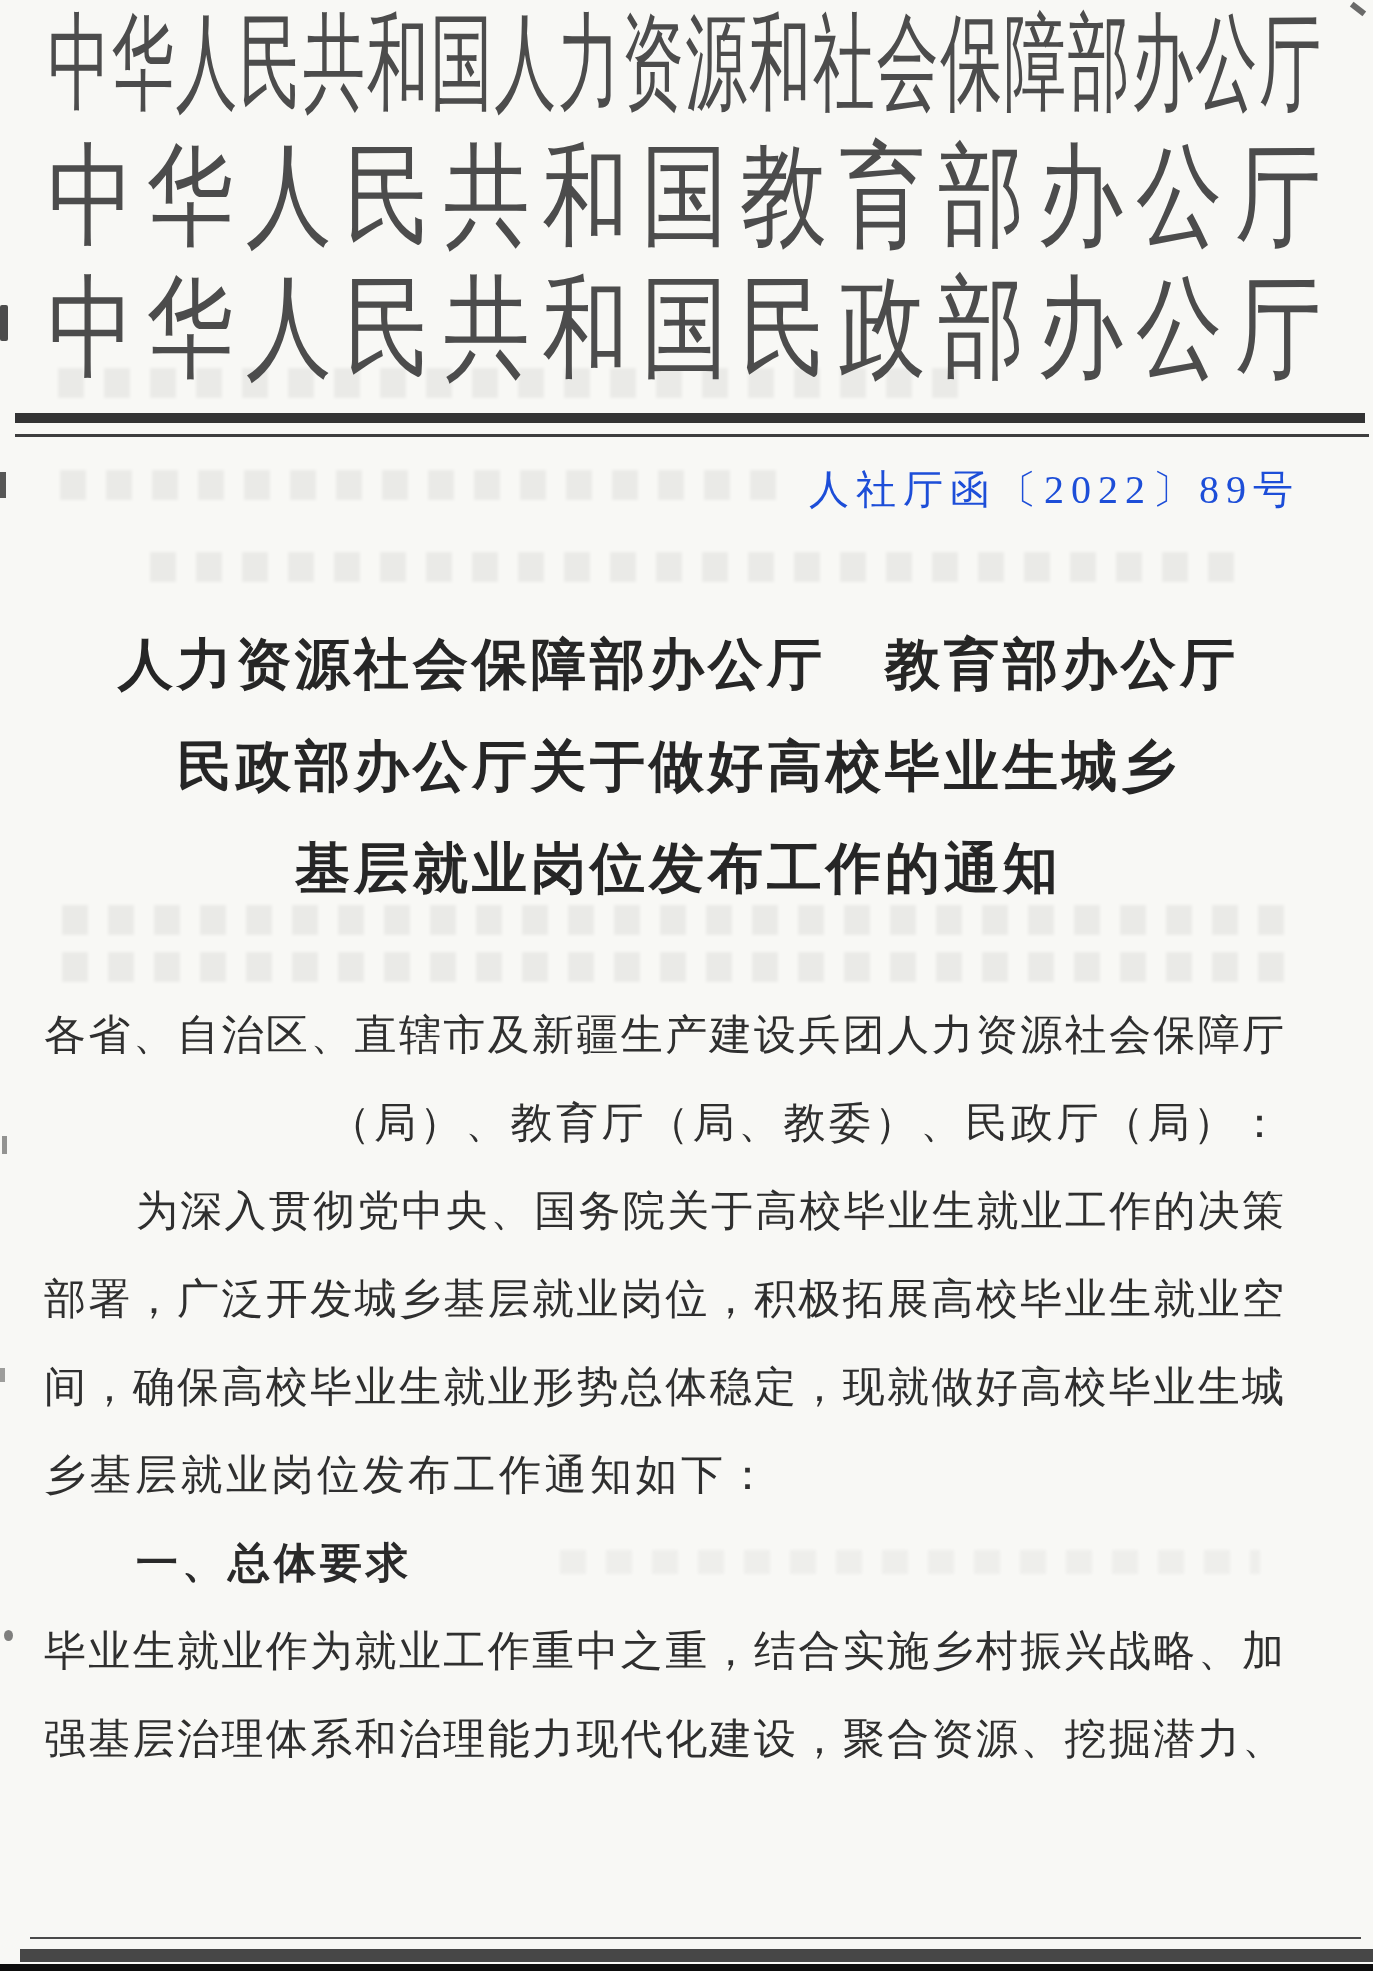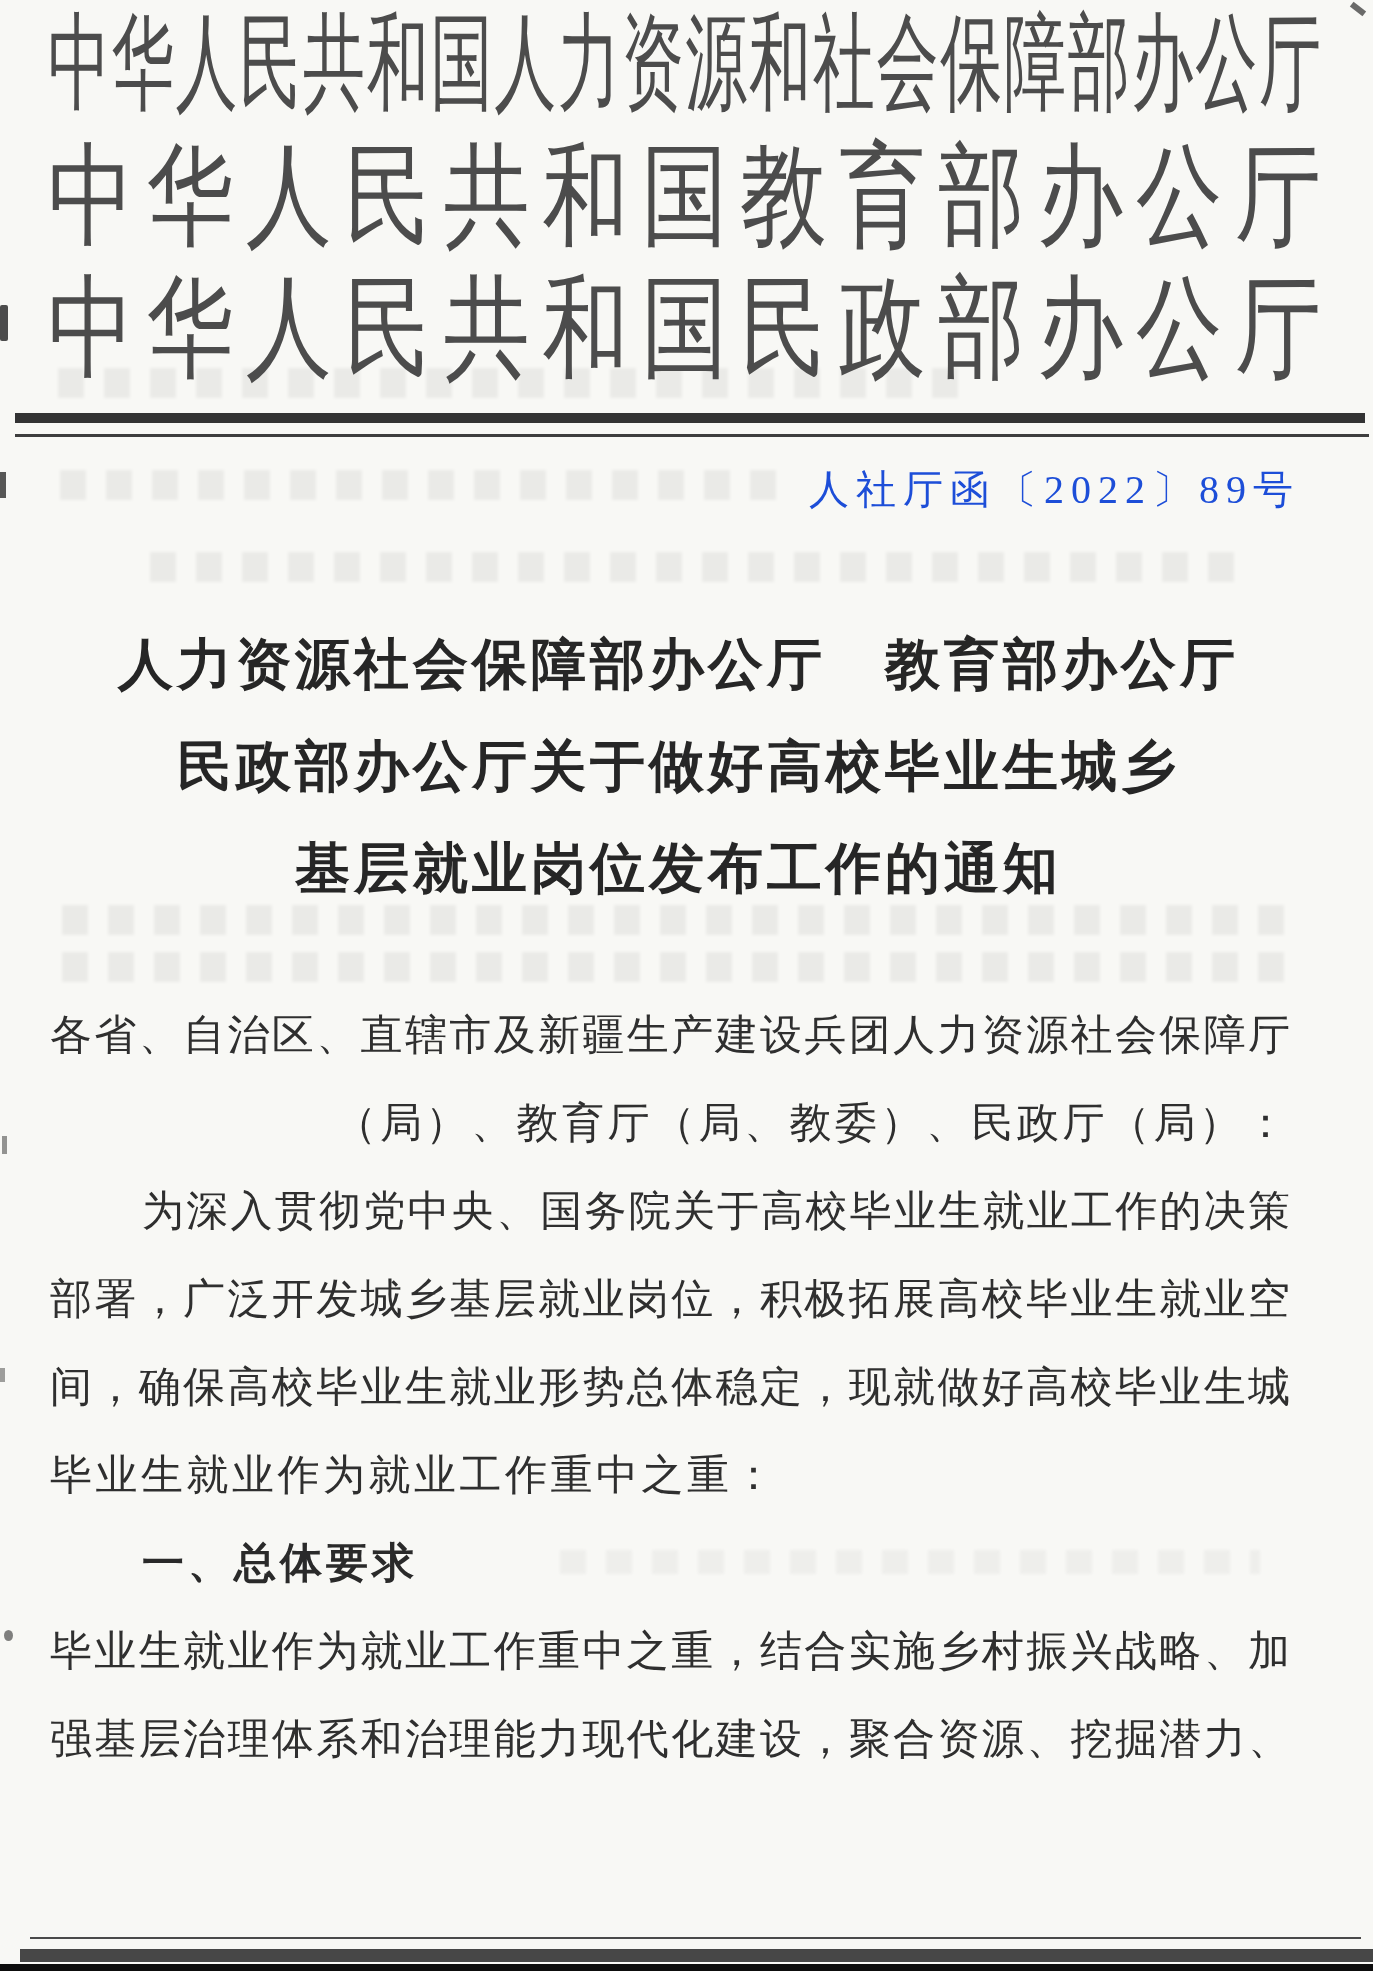--- a/index.html
+++ b/index.html
@@ -45,21 +45,21 @@
     font-size:40px;letter-spacing:7px;line-height:1.2;
     color:#1d4ed8;white-space:nowrap;
   }
   
   .title{position:absolute;top:614px;left:0;right:16px;text-align:center;}
   .tline{
     font-size:55px;font-weight:bold;letter-spacing:4px;
     line-height:102px;color:var(--title-ink);white-space:nowrap;
   }
   
-  .body{position:absolute;top:991px;left:50px;width:1240px;}
+  .body{position:absolute;top:991px;left:44px;width:1240px;}
   .bline{
     height:88px;line-height:88px;
     font-size:42px;letter-spacing:3.5px;
     color:var(--ink);white-space:nowrap;
   }
   .bline.just{text-align:justify;text-align-last:justify;white-space:normal;letter-spacing:0;}
   .bline.ind{padding-left:92px;}
   .bline.bold{font-weight:bold;letter-spacing:4px;color:#2a2a2a;}
   .bline.hang{margin-left:-10px;text-align:right;}
   
@@ -116,21 +116,21 @@
     <div class="tline">民政部办公厅关于做好高校毕业生城乡</div>
     <div class="tline">基层就业岗位发布工作的通知</div>
   </div>
 
   <main class="body">
     <div class="bline just">各省、自治区、直辖市及新疆生产建设兵团人力资源社会保障厅</div>
     <div class="bline hang">（局）、教育厅（局、教委）、民政厅（局）：</div>
     <div class="bline just ind">为深入贯彻党中央、国务院关于高校毕业生就业工作的决策</div>
     <div class="bline just">部署，广泛开发城乡基层就业岗位，积极拓展高校毕业生就业空</div>
     <div class="bline just">间，确保高校毕业生就业形势总体稳定，现就做好高校毕业生城</div>
-    <div class="bline">毕业生就业作为就业工作重中之重：</div>
+    <div class="bline">乡基层就业岗位发布工作通知如下：</div>
     <div class="bline ind bold">一、总体要求</div>
     <div class="bline just">毕业生就业作为就业工作重中之重，结合实施乡村振兴战略、加</div>
     <div class="bline just">强基层治理体系和治理能力现代化建设，聚合资源、挖掘潜力、</div>
   </main>
 
   <div class="foot-thin"></div>
   <div class="foot-thick"></div>
   <div class="scan-edge-bottom"></div>
 
 </div>

